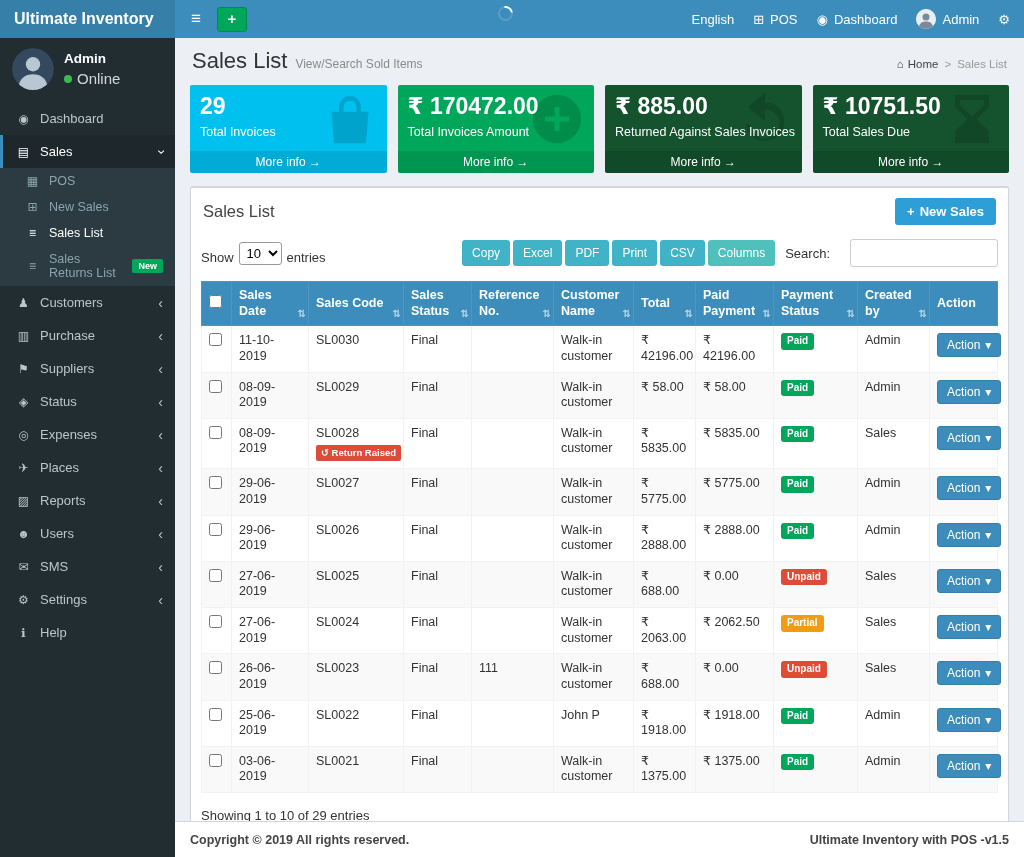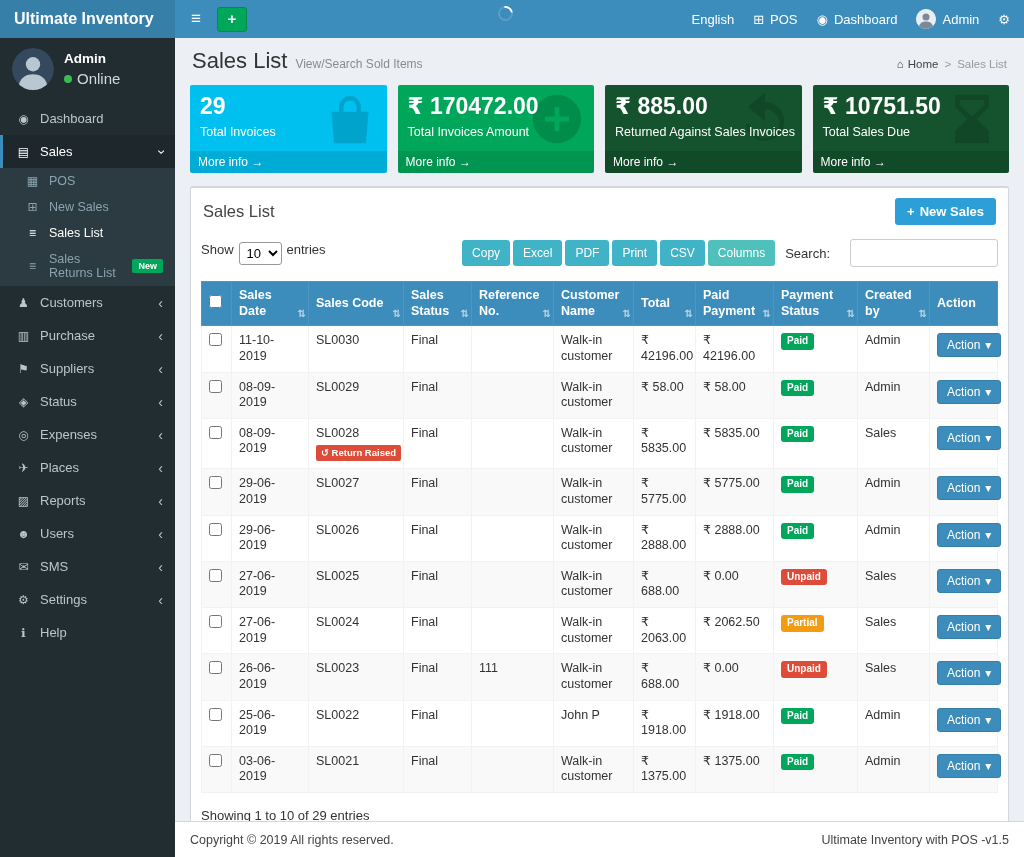--- a/index.html
+++ b/index.html
@@ -50,30 +50,30 @@
   .breadcrumb .home-link { color:#444; cursor:pointer; display:flex; gap:4px; align-items:center; }
 
   
   .info-row { display:flex; gap:11px; margin-bottom:13px; }
   .small-box { flex:1; border-radius:2px; color:#fff; position:relative; overflow:hidden; cursor:default; }
   .sb-inner { padding:8px 10px 12px; position:relative; z-index:2; }
   .sb-value { font-size:23px; font-weight:bold; }
   .sb-label { font-size:12.5px; margin-top:5px; white-space:nowrap; }
   .sb-icon { position:absolute; right:8px; top:5px; width:58px; height:58px; color:rgba(0,0,0,0.15); z-index:1; }
   .sb-icon svg { width:100%; height:100%; fill:currentColor; }
-  .sb-footer { background:rgba(0,0,0,0.1); font-size:12px; padding:4px 8px; position:relative; z-index:2; cursor:pointer; }
+  .sb-footer { background:rgba(0,0,0,0.1); text-align:center; font-size:12px; padding:4px 0; position:relative; z-index:2; cursor:pointer; }
   .bg-aqua{background:#00c0ef} .bg-green{background:#00a65a} .bg-yellow{background:#14532d} .bg-red{background:#14532d}
 
   
   .box { background:#fff; border:1px solid #d2d6de; border-top:2px solid #d2d6de; border-radius:3px; box-shadow:0 1px 1px rgba(0,0,0,0.1); }
   .box-header { display:flex; align-items:center; padding:10px 12px; }
   .box-title { font-size:16.5px; color:#444; }
   .btn-new-sales { margin-left:auto; background:#2e9fd6; color:#fff; border:none; padding:6px 12px; border-radius:3px; font-size:13px; font-weight:bold; display:flex; gap:5px; align-items:center; }
   .table-controls { display:flex; align-items:center; padding:4px 10px 9px; }
-  .length-ctrl { display:flex; align-items:flex-start; gap:5px; font-size:13px; }
+  .length-ctrl { display:flex; align-items:flex-end; gap:5px; font-size:13px; }
   .length-select { border:1px solid #999; border-radius:3px; padding:2px 3px; font-size:13px; background:#fff; }
   .export-group { margin-left:auto; display:flex; gap:3px; }
   .btn-export { background:#40b3c7; border:none; color:#fff; font-size:12px; padding:6px 10px; border-radius:3px; }
   .btn-export.columns { background:#4fc0bb; }
   .search-ctrl { display:flex; align-items:center; gap:20px; margin-left:10px; font-size:13px; }
   .search-input { border:1px solid #ccc; border-radius:3px; height:28px; width:148px; padding:0 6px; font-size:13px; }
 
   
   .table-wrap { padding:5px 10px; }
   table { width:100%; border-collapse:collapse; table-layout:fixed; font-size:12.5px; }
@@ -85,21 +85,21 @@
   .pbadge { display:inline-block; color:#fff; font-size:10px; font-weight:bold; padding:2px 6px; border-radius:3px; }
   .pbadge.paid{background:#00a65a} .pbadge.unpaid{background:#dd4b39} .pbadge.partial{background:#f39c12}
   .return-badge { display:inline-block; margin-top:4px; background:#dd4b39; color:#fff; font-size:9.5px; font-weight:bold; padding:2px 5px; border-radius:2px; white-space:nowrap; }
   .btn-action { background:#3c8dbc; border:1px solid #367fa9; color:#fff; font-size:12px; padding:4px 9px; border-radius:3px; display:inline-flex; gap:5px; align-items:center; }
 
   
   .table-foot { padding:10px 10px 13px; }
   .summary { font-size:13px; color:#333; }
 
   
-  .main-footer { height:36px; background:#fff; border-top:1px solid #d2d6de; display:flex; align-items:center; padding:0 15px; font-size:12.5px; color:#444; font-weight:normal; flex-shrink:0; }
+  .main-footer { height:36px; background:#fff; border-top:1px solid #d2d6de; display:flex; align-items:center; padding:0 15px; font-size:12.5px; color:#444; font-weight:bold; flex-shrink:0; }
   .footer-version { margin-left:auto; }
 </style>
 </head>
 <body>
 
 <div class="navbar">
   <div class="brand">Ultimate Inventory</div>
   <div class="menu-toggle">
     <span>≡</span>
   </div>

